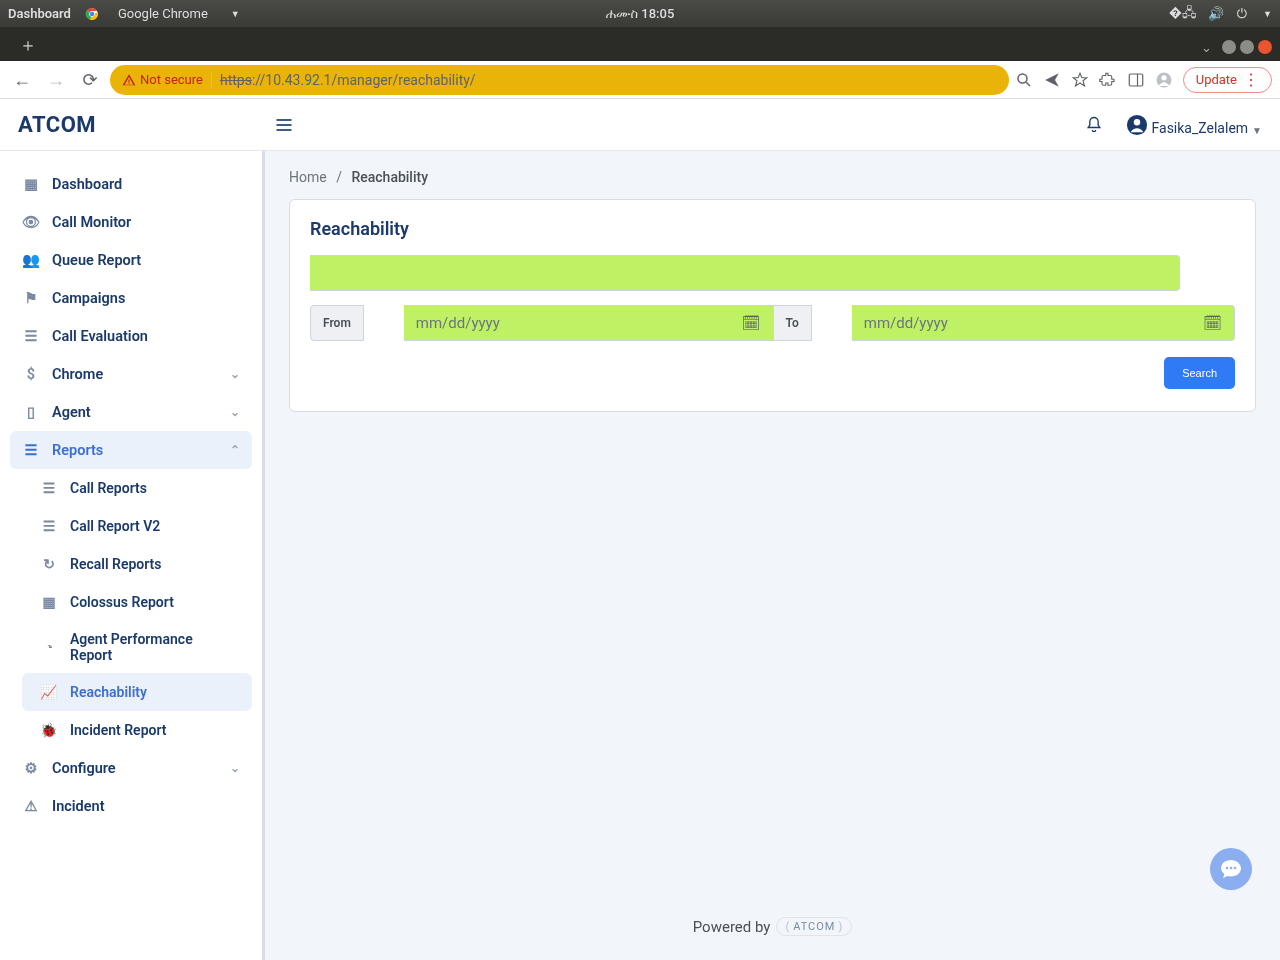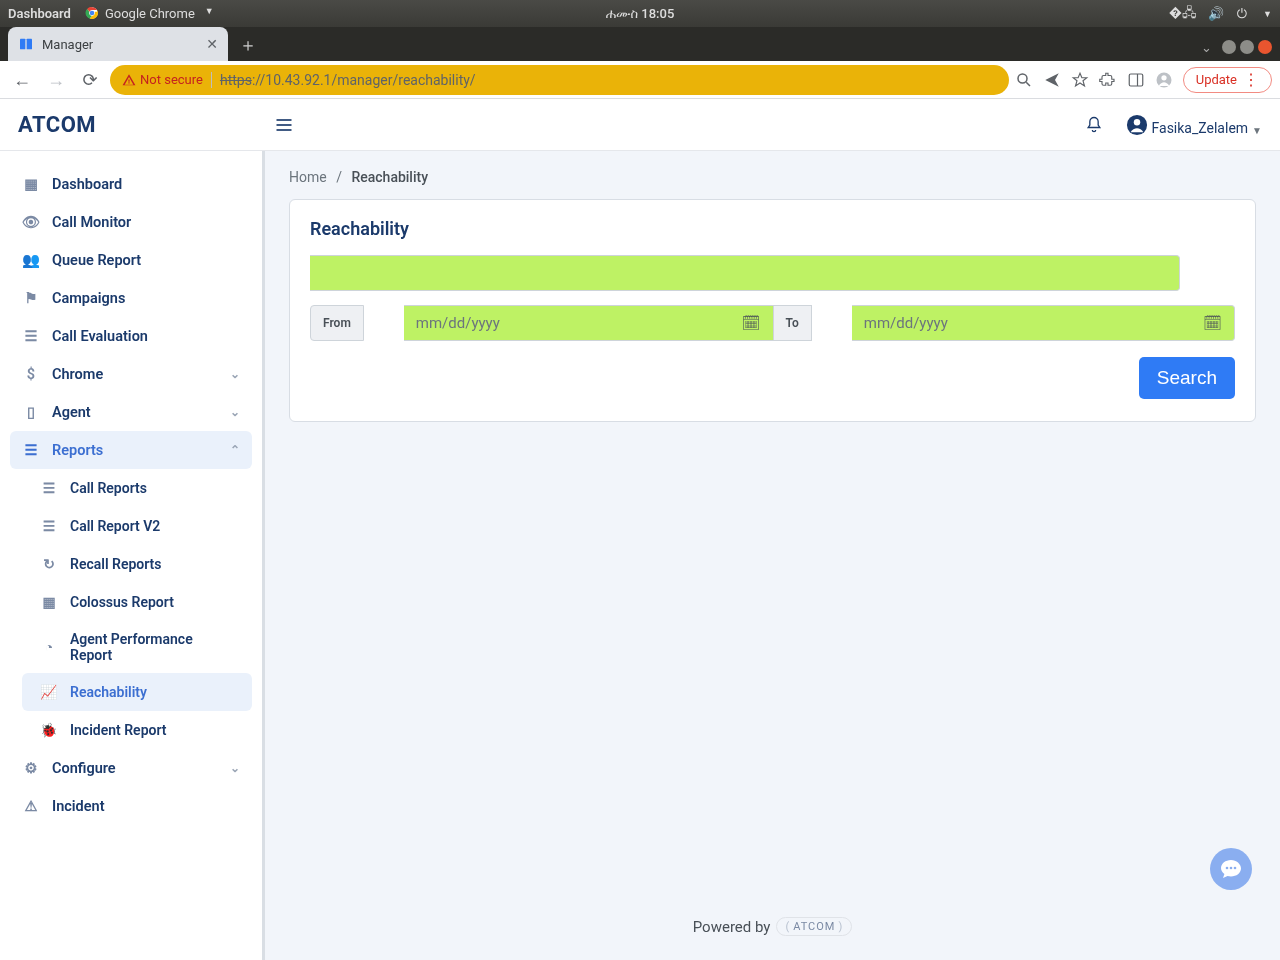--- a/index.html
+++ b/index.html
@@ -2,21 +2,21 @@
 <html><head>
 <meta charset="utf-8">
 <style>
 * { box-sizing: border-box; margin: 0; padding: 0; }
 body { font-family: -apple-system, BlinkMacSystemFont, "Segoe UI", Roboto, sans-serif; font-size: 14px; color: #212529; background: #fff; width: 1280px; height: 960px; overflow: hidden; }
 
 
 .os-bar { height: 27px; background: linear-gradient(#4a4a46,#3a3a36); color: #ddd; display: flex; align-items: center; font-size: 13px; padding: 0 8px; position: relative; }
 .os-bar .left { display: flex; align-items: center; gap: 14px; }
 .os-bar .activities { font-weight: 600; }
-.os-bar .chrome { display: flex; gap: 6px; }
+.os-bar .chrome { display: flex; align-items: center; gap: 19px; }
 .os-bar .chrome svg { width: 14px; height: 14px; }
 .os-bar .center { position: absolute; left: 50%; transform: translateX(-50%); font-weight: 500; }
 .os-bar .right { margin-left: auto; display: flex; align-items: center; gap: 12px; }
 .os-bar .tri { font-size: 9px; margin-left: 4px; }
 
 
 .tab-strip { height: 34px; background: #2b2b28; display: flex; align-items: flex-end; padding-left: 8px; }
 .tab { background: #dee1e6; height: 34px; min-width: 220px; border-radius: 8px 8px 0 0; display: flex; align-items: center; padding: 0 10px; gap: 8px; font-size: 13px; color: #3c4043; }
 .tab .tab-ico { width:16px; height:16px; display:flex; align-items:center; justify-content:center; color:#1a5bd0; }
 .tab .tab-close { margin-left: auto; color:#5f6368; font-size: 14px; }
@@ -84,21 +84,21 @@
 .date-row .seg { display:flex; flex:1;gap:40px; }
 .date-row .seg .input-label { font-size:12px; font-weight:600; padding:8px 12px; }
 .date-row .seg.first .input-label { border-radius:4px 0 0 4px; }
 .date-row .seg.first .input-field { border-radius:0; border-right:none; }
 .date-row .seg.second .input-label { border-radius:0; border-left:1px solid #ced4da; }
 .date-row .seg.second .input-field { border-radius:0 4px 4px 0; }
 .date-input { display:flex; align-items:center; justify-content:space-between; }
 .date-input .cal { color:#495057; }
 
 .search-row { display:flex; justify-content:flex-end; margin-top:16px; }
-.btn-search { background:#2f7bf5; color:#fff; border:none; border-radius:5px; padding:10px 18px; font-size:19px; cursor:pointer; }
+.btn-search { background:#2f7bf5; color:#fff; border:none; border-radius:5px; padding:10px 18px; font-size:11px; cursor:pointer; }
 
 .footer { margin-top:auto; text-align:center; padding:14px 0 6px; font-size:15px; color:#495057; display:flex; align-items:center; justify-content:center; gap:6px; }
 .footer .logo { border:1px solid #e0e3e8; border-radius:14px; padding:2px 8px; font-size:11px; letter-spacing:1px; color:#7b8aa4; display:inline-flex; align-items:center; gap:3px; }
 .footer .logo::before, .footer .logo::after { content:"("; color:#b9c2d0; }
 .footer .logo::after { content:")"; }
 
 .chat-fab { position:absolute; right:28px; bottom:70px; width:42px; height:42px; border-radius:50%; background:#8aaef0; display:flex; align-items:center; justify-content:center; }
 .chat-fab svg { width:24px; height:24px; fill:#fff; }
 
 svg { display:block; }
@@ -124,30 +124,20 @@
   <div class="center">ሐሙስ 18:05</div>
   <div class="right">
     <span>�🖧</span>
     <span>🔊</span>
     <span>⏻</span>
     <span class="tri">▼</span>
   </div>
 </div>
 
 <div class="tab-strip">
-  <div class="tab">
-    <span class="tab-ico">
-      <svg viewBox="0 0 24 24">
-          <rect x="3" y="4" width="8" height="16" rx="1" fill="#2f7bf5"></rect>
-          <rect x="13" y="4" width="8" height="16" rx="1" fill="#2f7bf5"></rect>
-        </svg>
-    </span>
-    <span>Manager</span>
-    <span class="tab-close">✕</span>
-  </div>
   <div class="newtab">＋</div>
   <div class="win-ctrl">
     <span class="chev">⌄</span>
     <span class="dot min"></span>
     <span class="dot max"></span>
     <span class="dot close"></span>
   </div>
 </div>
 
 <div class="url-bar">

